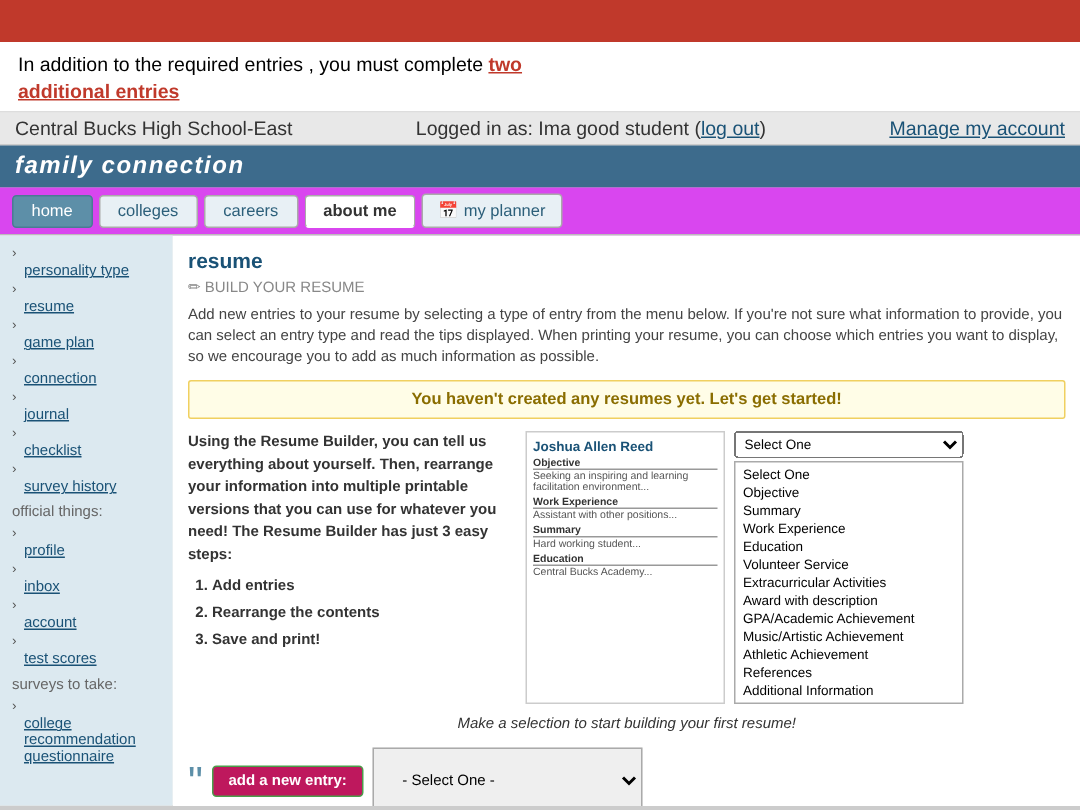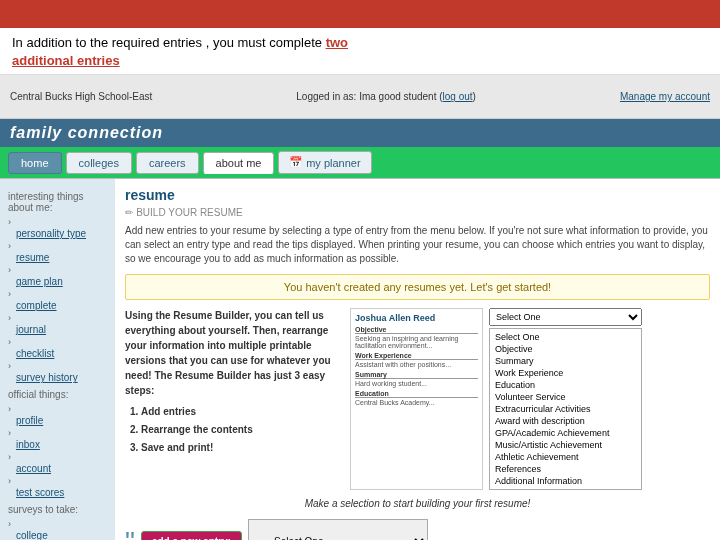--- a/index.html
+++ b/index.html
@@ -25,60 +25,60 @@
     }
     #main-title .title-bold {
       font-weight: bold;
       color: #c0392b;
       text-decoration: underline;
     }
 
     #school-bar {
       background: #e8e8e8;
       border-bottom: 1px solid #ccc;
-      padding: 16px 10px;
+      padding: 3px 10px;
       display: flex;
       align-items: center;
       justify-content: space-between;
-      font-size: 10px;
+      font-size: 13px;
       color: #333;
     }
     #school-bar a { color: #1a5276; text-decoration: underline; }
 
     #app-header {
       background: #3d6b8c;
       padding: 5px 10px;
       color: white;
       font-size: 16px;
       font-style: italic;
       font-weight: bold;
       letter-spacing: 1px;
     }
 
     #nav-bar {
-      background: #22c55e;
+      background: #d946ef;
       display: flex;
       align-items: center;
       padding: 4px 8px;
       gap: 4px;
       border-bottom: 1px solid #bbb;
     }
     .nav-btn {
       padding: 4px 12px;
       font-size: 11px;
       border: 1px solid #aaa;
       border-radius: 3px;
       cursor: pointer;
       background: #e8f0f5;
       color: #2c5f7a;
     }
     .nav-btn.active {
       background: white;
       color: #333;
-      font-weight: normal;
+      font-weight: bold;
       border-bottom: 1px solid white;
     }
     .nav-btn.home-btn {
       background: #5d8fa8;
       color: white;
       border: 1px solid #4a7a94;
     }
     .nav-planner {
       display: flex;
       align-items: center;
@@ -150,21 +150,21 @@
       line-height: 1.4;
       margin-bottom: 8px;
     }
 
     .no-resume-banner {
       background: #fffde7;
       border: 1px solid #f0d060;
       padding: 6px 10px;
       text-align: center;
       font-size: 11px;
-      font-weight: normal;
+      font-weight: bold;
       color: #8a6d00;
       margin-bottom: 8px;
       border-radius: 2px;
     }
 
     .resume-info-area {
       display: flex;
       gap: 8px;
       margin-bottom: 8px;
     }
@@ -305,26 +305,25 @@
   <button class="nav-btn active">about me</button>
   <div class="nav-planner">
     <span>📅</span>
     <span>my planner</span>
   </div>
 </div>
 
 <div id="content-area">
 
   <div id="sidebar">
-    <div class="sidebar-section-title">interesting things about me:</div>
     <div>
       <span class="sidebar-arrow">›</span><a class="sidebar-link">personality type</a>
       <span class="sidebar-arrow">›</span><a class="sidebar-link">resume</a>
       <span class="sidebar-arrow">›</span><a class="sidebar-link">game plan</a>
-      <span class="sidebar-arrow">›</span><a class="sidebar-link">complete</a>
+      <span class="sidebar-arrow">›</span><a class="sidebar-link">connection</a>
       <span class="sidebar-arrow">›</span><a class="sidebar-link">journal</a>
       <span class="sidebar-arrow">›</span><a class="sidebar-link">checklist</a>
       <span class="sidebar-arrow">›</span><a class="sidebar-link">survey history</a>
     </div>
     <div class="sidebar-section-title">official things:</div>
     <div>
       <span class="sidebar-arrow">›</span><a class="sidebar-link">profile</a>
       <span class="sidebar-arrow">›</span><a class="sidebar-link">inbox</a>
       <span class="sidebar-arrow">›</span><a class="sidebar-link">account</a>
       <span class="sidebar-arrow">›</span><a class="sidebar-link">test scores</a>

